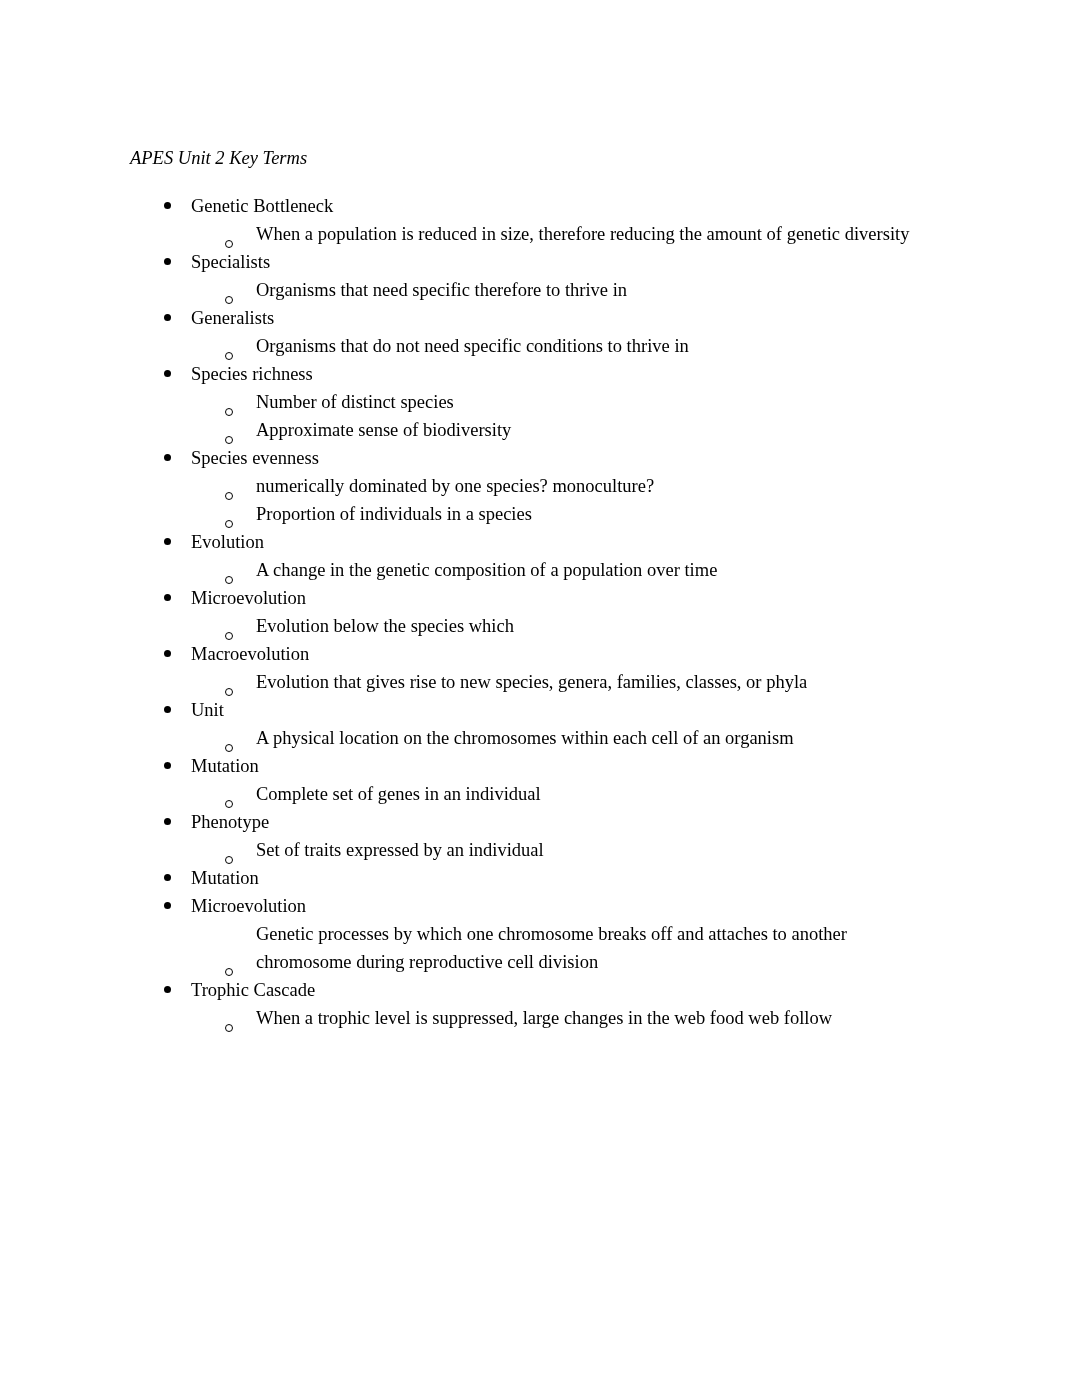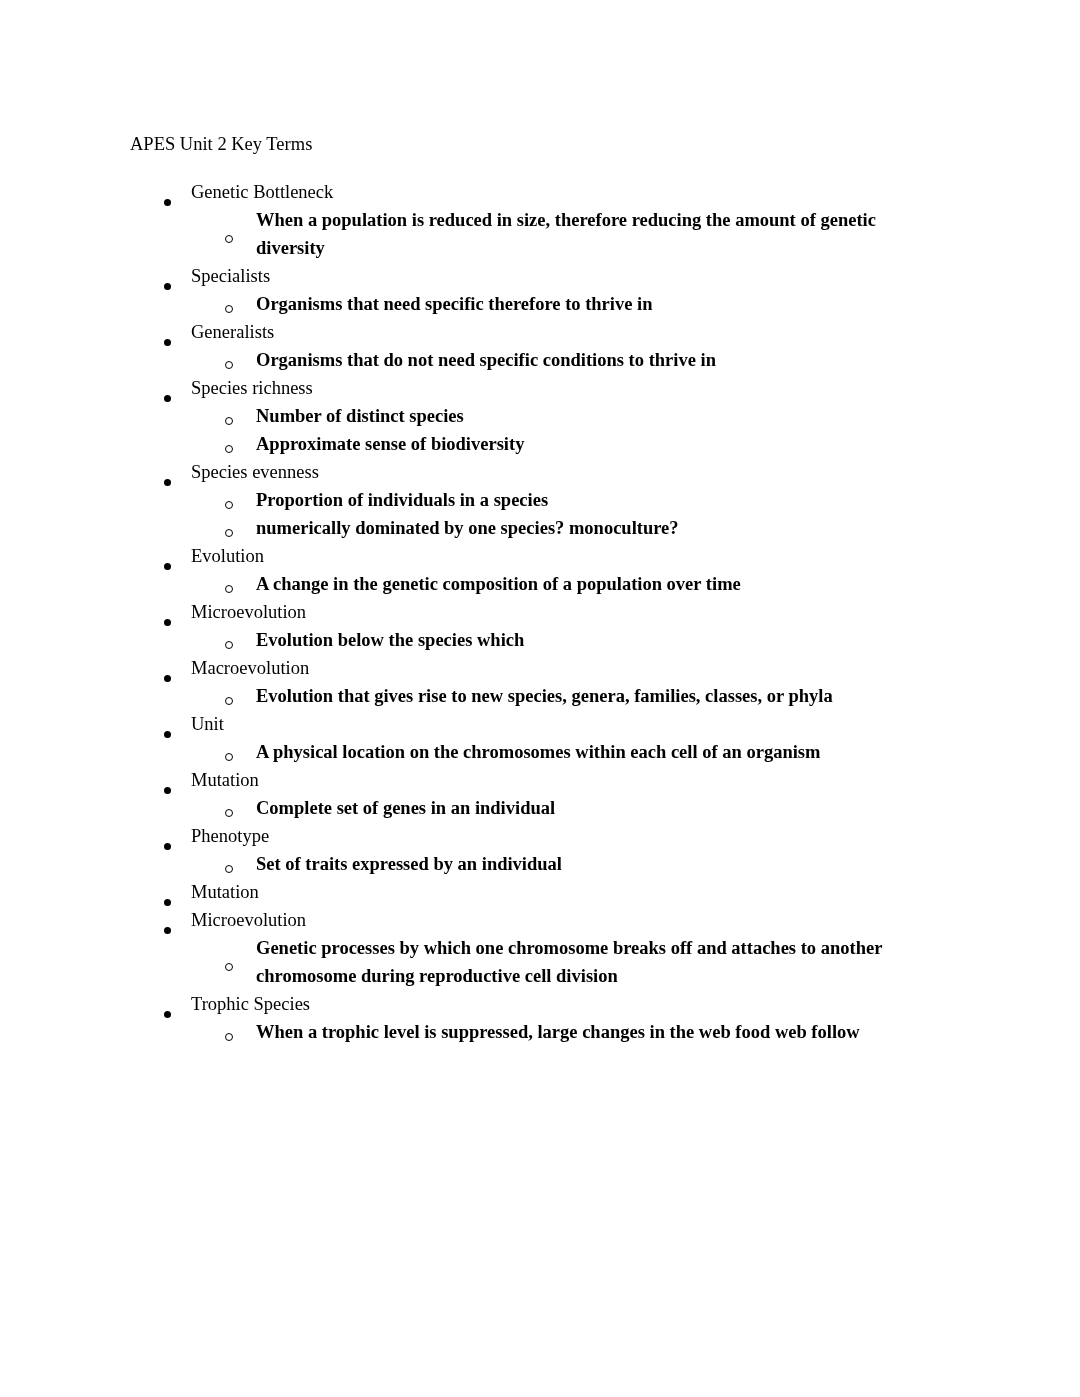--- a/index.html
+++ b/index.html
@@ -13,37 +13,37 @@
     height: 1397px;
     background: #ffffff;
     box-sizing: border-box;
     padding: 130px 135px 0 130px;
     font-family: "Liberation Serif", "DejaVu Serif", serif;
     color: #000000;
     font-size: 18.5px;
     line-height: 28px;
   }
   .doc-title {
-    margin: 0 0 20px 0;
+    margin: 14px 0 20px 0;
     font-size: 18.5px;
     font-weight: normal;
     line-height: 28px;
+    font-style: italic;
   }
   .terms-list {
     margin-left: 34px; 
   }
   .term-row {
     display: flex;
-    align-items: flex-end;
+    align-items: flex-start;
   }
   .def-row {
     display: flex;
-    align-items: center;
+    align-items: flex-end;
     margin-left: 61px; 
-    font-weight: bold;
   }
   .dot {
     flex: 0 0 auto;
     width: 7px;
     height: 7px;
     margin-top: 10px;
     margin-right: 20px;
     background: #000000;
     border-radius: 50%;
   }
@@ -103,25 +103,25 @@
       <div class="def-row">
         <span class="circle"></span>
         <span class="def-text">Approximate sense of biodiversity</span>
       </div>
       <div class="term-row">
         <span class="dot"></span>
         <span class="term-text">Species evenness</span>
       </div>
       <div class="def-row">
         <span class="circle"></span>
-        <span class="def-text">Proportion of individuals in a species</span>
+        <span class="def-text">numerically dominated by one species? monoculture?</span>
       </div>
       <div class="def-row">
         <span class="circle"></span>
-        <span class="def-text">numerically dominated by one species? monoculture?</span>
+        <span class="def-text">Proportion of individuals in a species</span>
       </div>
       <div class="term-row">
         <span class="dot"></span>
         <span class="term-text">Evolution</span>
       </div>
       <div class="def-row">
         <span class="circle"></span>
         <span class="def-text">A change in the genetic composition of a population over time</span>
       </div>
       <div class="term-row">
@@ -171,20 +171,20 @@
       <div class="term-row">
         <span class="dot"></span>
         <span class="term-text">Microevolution</span>
       </div>
       <div class="def-row">
         <span class="circle"></span>
         <span class="def-text">Genetic processes by which one chromosome breaks off and attaches to another chromosome during reproductive cell division</span>
       </div>
       <div class="term-row">
         <span class="dot"></span>
-        <span class="term-text">Trophic Species</span>
+        <span class="term-text">Trophic Cascade</span>
       </div>
       <div class="def-row">
         <span class="circle"></span>
         <span class="def-text">When a trophic level is suppressed, large changes in the web food web follow</span>
       </div>
     </div>
 </div>
 
 </body></html>

